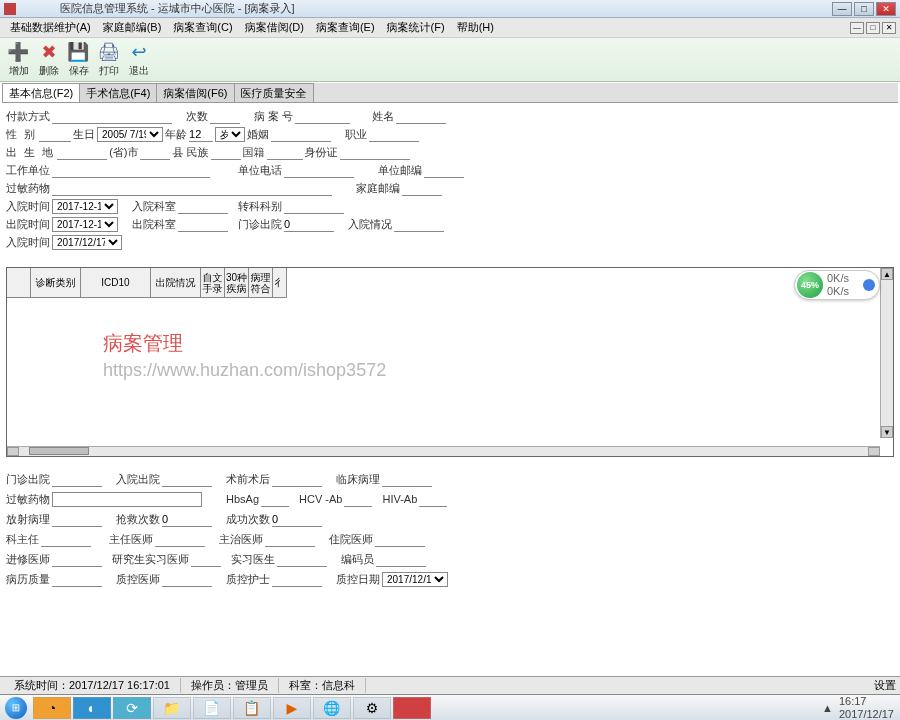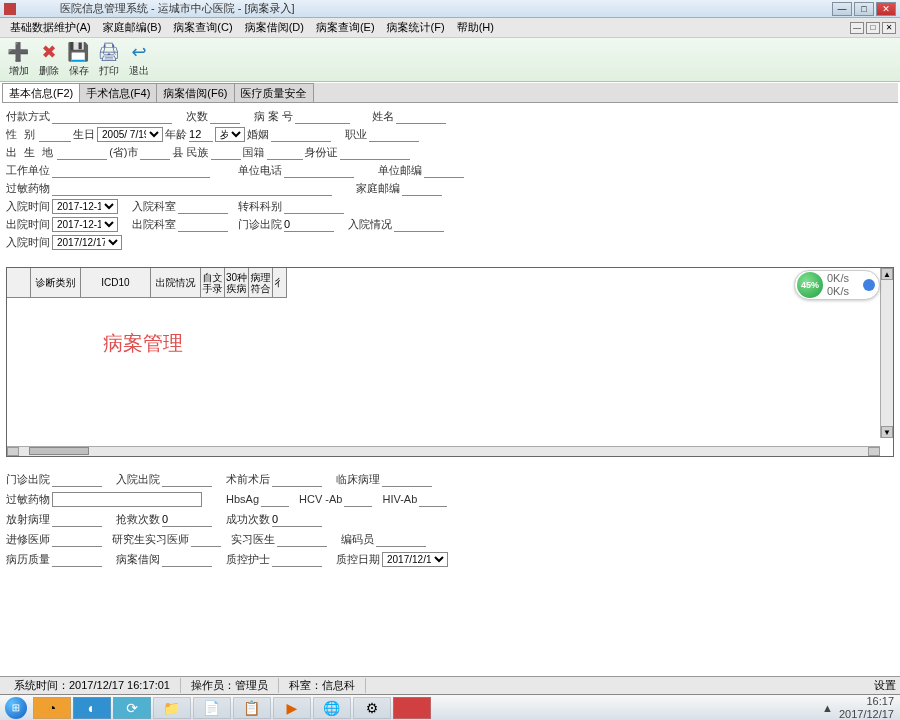--- a/index.html
+++ b/index.html
@@ -63,21 +63,21 @@
 
 .statusbar { position: absolute; bottom: 26px; left: 0; right: 0; height: 18px; background: #e8e8e8; border-top: 1px solid #999; display: flex; align-items: center; padding: 0 4px; font-size: 10px; }
 .status-seg { padding: 0 10px; border-right: 1px solid #bbb; }
 
 
 .taskbar { position: absolute; bottom: 0; left: 0; right: 0; height: 26px; background: linear-gradient(#f8f8f8, #d8e0e8); border-top: 1px solid #888; display: flex; align-items: center; }
 .start-btn { width: 32px; height: 26px; display: flex; align-items: center; justify-content: center; }
 .start-orb { width: 22px; height: 22px; border-radius: 50%; background: radial-gradient(circle at 30% 30%, #60c0ff, #1060c0); display: flex; align-items: center; justify-content: center; color: #fff; font-size: 10px; }
 .task-btn { width: 38px; height: 22px; margin: 0 1px; background: rgba(200,210,220,0.5); border: 1px solid rgba(150,160,170,0.4); display: flex; align-items: center; justify-content: center; font-size: 14px; }
 .tray { margin-left: auto; display: flex; align-items: center; padding: 0 6px; gap: 6px; font-size: 9px; color: #444; }
-.clock { text-align: right; line-height: 1.1; }
+.clock { text-align: left; line-height: 1.1; }
 
 
 .widget { position: absolute; right: 20px; top: 270px; width: 86px; height: 30px; background: #fff; border: 1px solid #ccc; border-radius: 15px; display: flex; align-items: center; padding: 2px; box-shadow: 0 1px 3px rgba(0,0,0,0.2); }
 .widget-circle { width: 26px; height: 26px; border-radius: 50%; background: radial-gradient(circle at 35% 35%, #80e090, #20a040); color: #fff; display: flex; align-items: center; justify-content: center; font-size: 9px; font-weight: bold; }
 .widget-txt { font-size: 8px; color: #666; margin-left: 4px; line-height: 1.2; }
 </style>
 </head>
 <body>
 
 <div class="titlebar">
@@ -241,20 +241,21 @@
         <div class="th" style="width:50px">出院情况</div>
         <div class="th" style="width:24px;white-space:pre">自文
 手录</div>
         <div class="th" style="width:24px;white-space:pre">30种
 疾病</div>
         <div class="th" style="width:24px;white-space:pre">病理
 符合</div>
         <div class="th" style="width:14px">彳</div>
       </div>
       <div class="watermark">病案管理</div>
+      <div class="watermark2">https://www.huzhan.com/ishop3572</div>
       <div class="vscroll">
         <div class="vscroll-btn">▲</div>
         <div style="position:absolute;bottom:0">
             <div class="vscroll-btn">▼</div>
           </div>
       </div>
       <div class="hscroll">
         <div class="hscroll-btn"></div>
         <div class="hscroll-thumb"></div>
         <div class="hscroll-btn" style="margin-left:auto"></div>
@@ -292,37 +293,50 @@
         <span class="lbl-t">放射病理</span>
           <input class="inp" style="width: 50px;">
         <span style="width:10px"></span>
         <span class="lbl-t">抢救次数</span>
           <input class="inp" style="width: 50px;" value="0">
         <span style="width:10px"></span>
         <span class="lbl-t">成功次数</span>
           <input class="inp" style="width: 50px;" value="0">
       </div>
       <div class="form-row" style="height:20px">
+        <span class="lbl-t">科主任</span>
+          <input class="inp" style="width: 50px;">
+        <span style="width:14px"></span>
+        <span class="lbl-t">主任医师</span>
+          <input class="inp" style="width: 50px;">
+        <span style="width:10px"></span>
+        <span class="lbl-t">主治医师</span>
+          <input class="inp" style="width: 50px;">
+        <span style="width:10px"></span>
+        <span class="lbl-t">住院医师</span>
+          <input class="inp" style="width: 50px;">
+      </div>
+      <div class="form-row" style="height:20px">
         <span class="lbl-t">进修医师</span>
           <input class="inp" style="width: 50px;">
         <span style="width:6px"></span>
         <span class="lbl-t">研究生实习医师</span>
           <input class="inp" style="width: 30px;">
         <span style="width:6px"></span>
         <span class="lbl-t">实习医生</span>
           <input class="inp" style="width: 50px;">
         <span style="width:10px"></span>
         <span class="lbl-t">编码员</span>
           <input class="inp" style="width: 50px;">
       </div>
       <div class="form-row" style="height:20px">
         <span class="lbl-t">病历质量</span>
           <input class="inp" style="width: 50px;">
         <span style="width:10px"></span>
-        <span class="lbl-t">病案借阅</span>
+        <span class="lbl-t">质控医师</span>
           <input class="inp" style="width: 50px;">
         <span style="width:10px"></span>
         <span class="lbl-t">质控护士</span>
           <input class="inp" style="width: 50px;">
         <span style="width:10px"></span>
         <span class="lbl-t">质控日期</span>
           <select class="sel" style="width:66px"><option>2017/12/17</option></select>
       </div>
     </div>
   </div>

